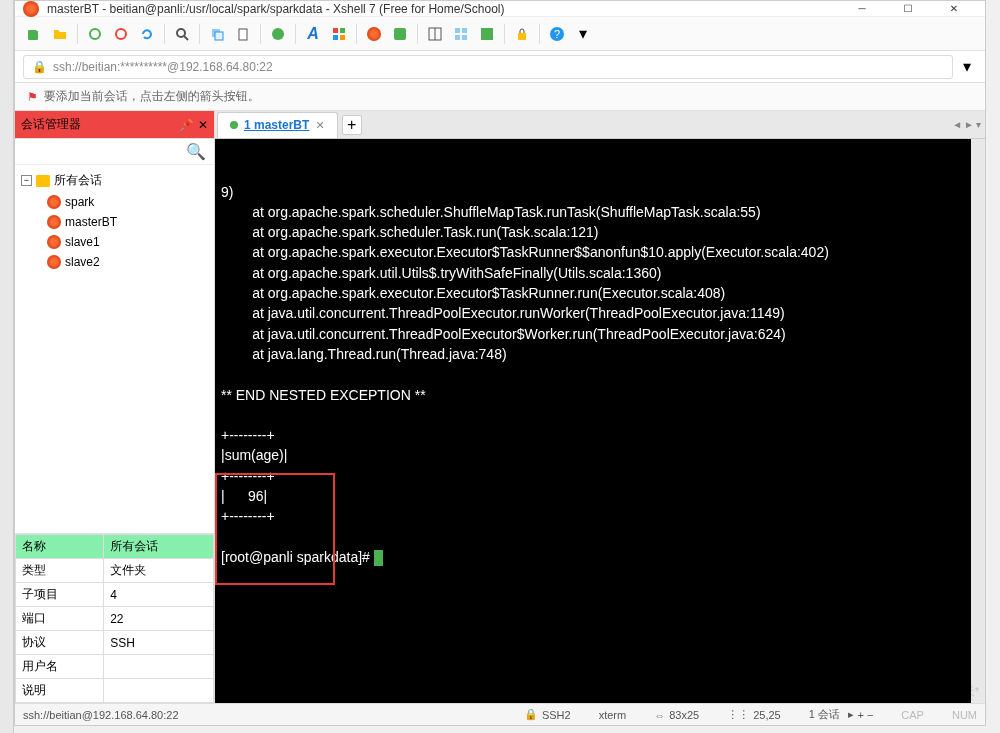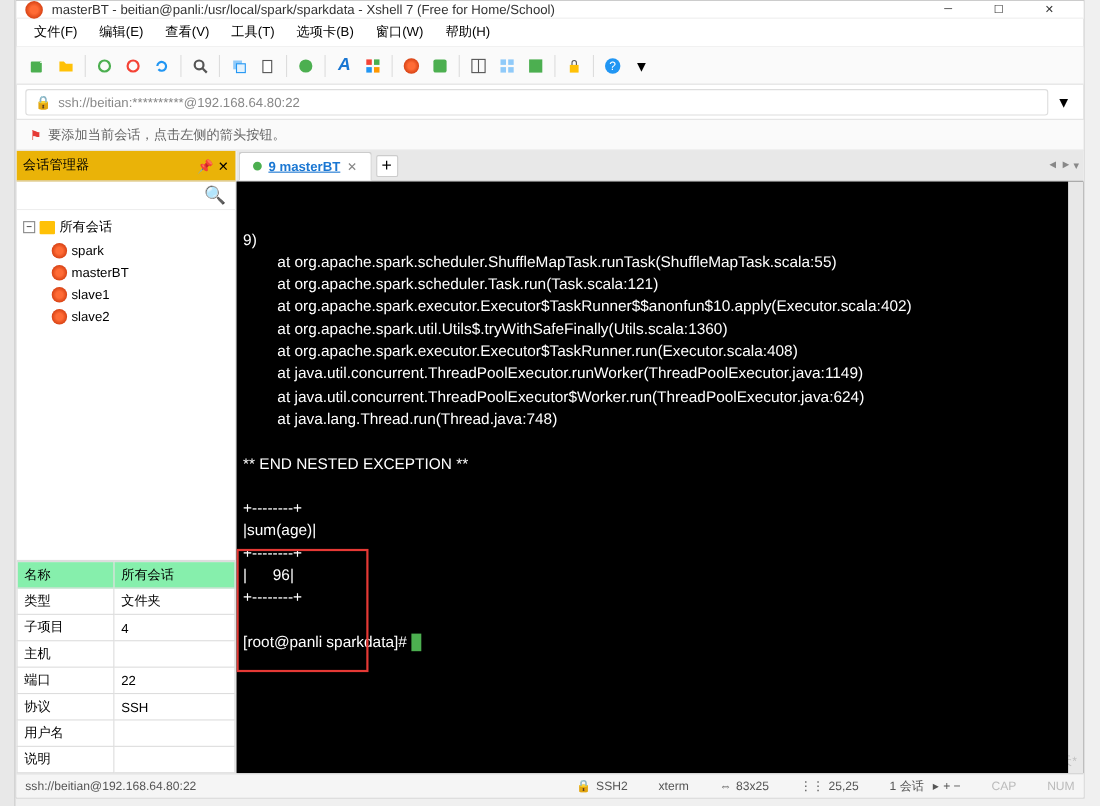--- a/index.html
+++ b/index.html
@@ -16,21 +16,21 @@
 .tb-btn { width: 22px; height: 22px; display: flex; align-items: center; justify-content: center; cursor: pointer; border-radius: 2px; }
 .tb-sep { width: 1px; height: 20px; background: #ddd; margin: 0 2px; }
 .addressbar { height: 32px; display: flex; align-items: center; padding: 4px 8px; border-bottom: 1px solid #e0e0e0; }
 .addr-input { flex: 1; height: 24px; border: 1px solid #ddd; border-radius: 3px; padding: 0 8px; display: flex; align-items: center; font-size: 12px; color: #888; }
 .lock-icon { color: #aaa; margin-right: 6px; }
 .dropdown-btn { width: 20px; height: 24px; display: flex; align-items: center; justify-content: center; margin-left: 4px; cursor: pointer; }
 .hint-bar { height: 28px; display: flex; align-items: center; padding: 0 12px; font-size: 12px; color: #666; border-bottom: 1px solid #e0e0e0; background: #fafafa; }
 .flag-icon { color: #e53935; margin-right: 6px; }
 .body-area { flex: 1; display: flex; overflow: hidden; }
 .sidebar { width: 200px; border-right: 1px solid #ddd; display: flex; flex-direction: column; background: #fff; }
-.sidebar-header { height: 28px; display: flex; align-items: center; justify-content: space-between; padding: 0 6px; font-size: 12px; background: #eab308; border-bottom: 1px solid #ddd; }
+.sidebar-header { height: 28px; display: flex; align-items: center; justify-content: space-between; padding: 0 6px; font-size: 12px; background: #ef4444; border-bottom: 1px solid #ddd; }
 .sh-controls { display: flex; gap: 4px; }
 .search-row { height: 26px; display: flex; align-items: center; justify-content: flex-end; padding: 0 8px; border-bottom: 1px solid #eee; }
 .tree { flex: 1; overflow: auto; padding: 4px 0; font-size: 12px; }
 .tree-item { display: flex; align-items: center; padding: 3px 6px; cursor: pointer; gap: 4px; }
 .tree-item.indent { padding-left: 32px; }
 .folder-icon { width: 14px; height: 12px; background: #ffc107; border-radius: 1px; }
 .swirl-icon { width: 14px; height: 14px; background: radial-gradient(circle, #ff6b35 30%, #d84315 70%); border-radius: 50%; }
 .collapse-box { width: 11px; height: 11px; border: 1px solid #888; display: flex; align-items: center; justify-content: center; font-size: 9px; line-height: 1; }
 .props-table { border-top: 1px solid #ddd; font-size: 12px; }
 .props-table table { width: 100%; border-collapse: collapse; }
@@ -65,29 +65,20 @@
   <div class="titlebar">
     <div class="app-icon"></div>
     <div class="title-text">masterBT - beitian@panli:/usr/local/spark/sparkdata - Xshell 7 (Free for Home/School)</div>
     <div class="win-controls">
       <div class="win-btn">─</div>
       <div class="win-btn">☐</div>
       <div class="win-btn close">✕</div>
     </div>
   </div>
 
-  <div class="menubar">
-    <div class="menu-item">文件(F)</div>
-    <div class="menu-item">编辑(E)</div>
-    <div class="menu-item">查看(V)</div>
-    <div class="menu-item">工具(T)</div>
-    <div class="menu-item">选项卡(B)</div>
-    <div class="menu-item">窗口(W)</div>
-    <div class="menu-item">帮助(H)</div>
-  </div>
 
   <div class="toolbar">
     <div class="tb-btn">
         <svg width="16" height="16">
           <rect x="2" y="4" width="10" height="10" fill="#4caf50" rx="1"></rect>
           <text x="10" y="8" font-size="10" fill="#fff">+</text>
         </svg>
       </div>
     <div class="tb-btn">
         <svg width="16" height="16">
@@ -251,24 +242,20 @@
               </tr>
           <tr>
                 <td>类型</td>
                 <td>文件夹</td>
               </tr>
           <tr>
                 <td>子项目</td>
                 <td>4</td>
               </tr>
           <tr>
-                <td>主机</td>
-                <td></td>
-              </tr>
-          <tr>
                 <td>端口</td>
                 <td>22</td>
               </tr>
           <tr>
                 <td>协议</td>
                 <td>SSH</td>
               </tr>
           <tr>
                 <td>用户名</td>
                 <td></td>
@@ -279,21 +266,21 @@
               </tr>
         </tbody>
           </table>
       </div>
     </div>
 
     <div class="main-area">
       <div class="tabs-row">
         <div class="tab active">
           <span class="tab-dot"></span>
-          <span class="tab-text">9 masterBT</span>
+          <span class="tab-text">1 masterBT</span>
           <span class="tab-close">✕</span>
         </div>
         <div class="add-tab">+</div>
         <div class="tab-nav">
           <span>◄</span>
           <span>►</span>
           <span>▾</span>
         </div>
       </div>
       <div class="terminal" id="terminal-content">

